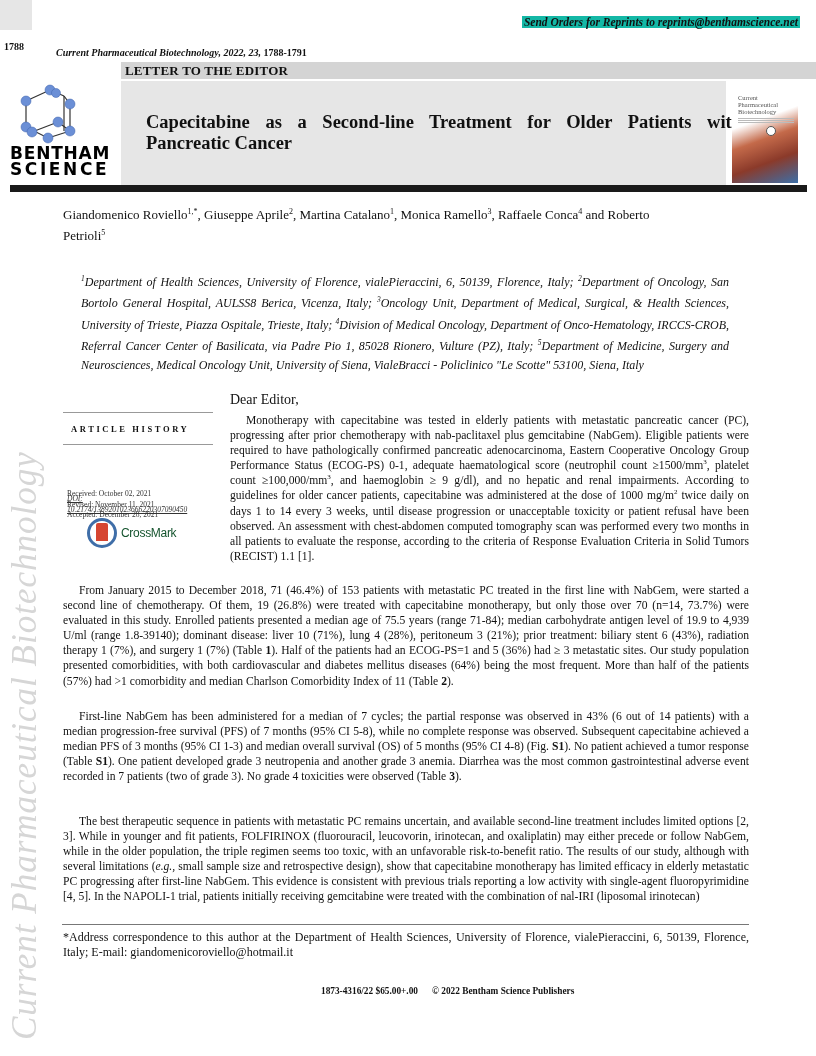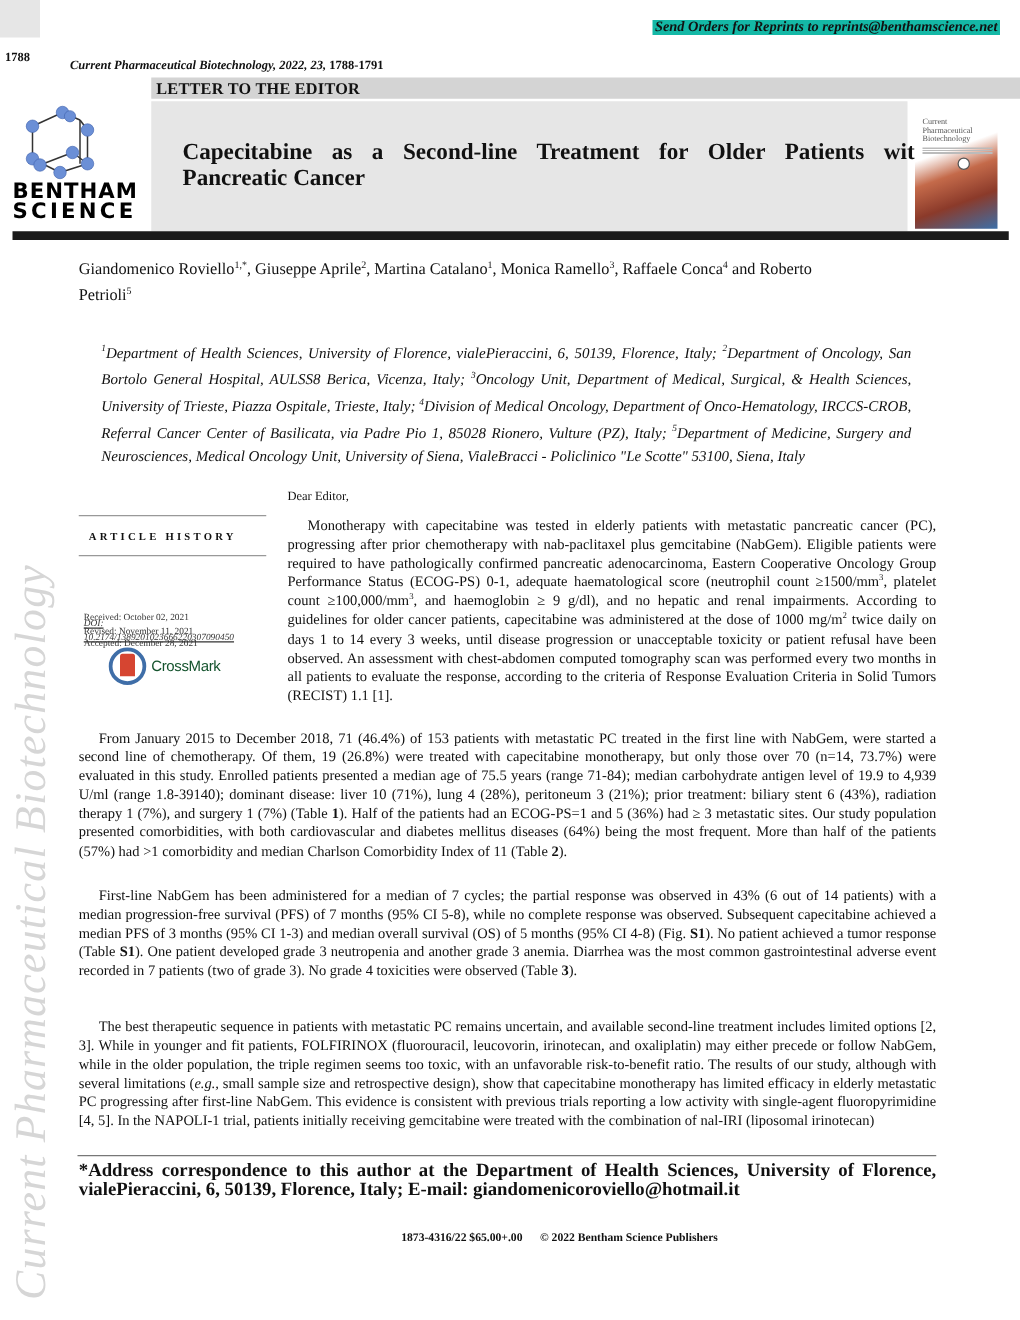--- a/index.html
+++ b/index.html
@@ -54,28 +54,28 @@
   .crossmark-ring { position: absolute; left: 0; top: 0; width: 30px; height: 30px; border-radius: 50%;
                     border: 3px solid #3f6ea8; box-sizing: border-box; background: #fff; }
   .crossmark-flag { position: absolute; left: 9px; top: 5px; width: 12px; height: 18px; background: #d64531;
                     border-radius: 2px 2px 0 0; }
   .crossmark-text { position: absolute; left: 34px; top: 8px; font-family: "Liberation Sans", sans-serif;
                     font-size: 12px; color: #14532d; letter-spacing: -0.3px; }
 
   
   .p { font-size: 11.6px; line-height: 15.1px; text-align: justify; }
   .p sup { font-size: 7px; line-height: 0; }
-  .dear { left: 230px; top: 392px; font-size: 10px; }
+  .dear { left: 230px; top: 392px; font-size: 14px; }
   .p1 { left: 230px; top: 413px; width: 519px; text-indent: 16px; }
   .p2 { left: 63px; top: 583px; width: 686px; text-indent: 16px; }
   .p3 { left: 63px; top: 709px; width: 686px; text-indent: 16px; }
   .p4 { left: 63px; top: 814px; width: 686px; text-indent: 16px; }
 
   .foot-rule { left: 62px; top: 924px; width: 687px; height: 1px; background: #777; }
-  .footnote { left: 63px; top: 930px; width: 686px; font-size: 15px; line-height: 15px; text-align: justify; font-weight: bold; }
+  .footnote { left: 63px; top: 930px; width: 686px; font-size: 12px; line-height: 15px; text-align: justify; }
   .bottom { left: 0; top: 986px; width: 816px; font-size: 9.3px; font-weight: bold; }
   .bottom .issn { position: absolute; left: 275px; margin-left: 46px; }
   .bottom .copy { position: absolute; left: 432px; }
 </style>
 </head>
 <body>
 
 <div class="abs page-num-box"></div>
 <div class="abs page-num">1788</div>
 <div class="abs reprint">Send Orders for Reprints to reprints@benthamscience.net</div>

